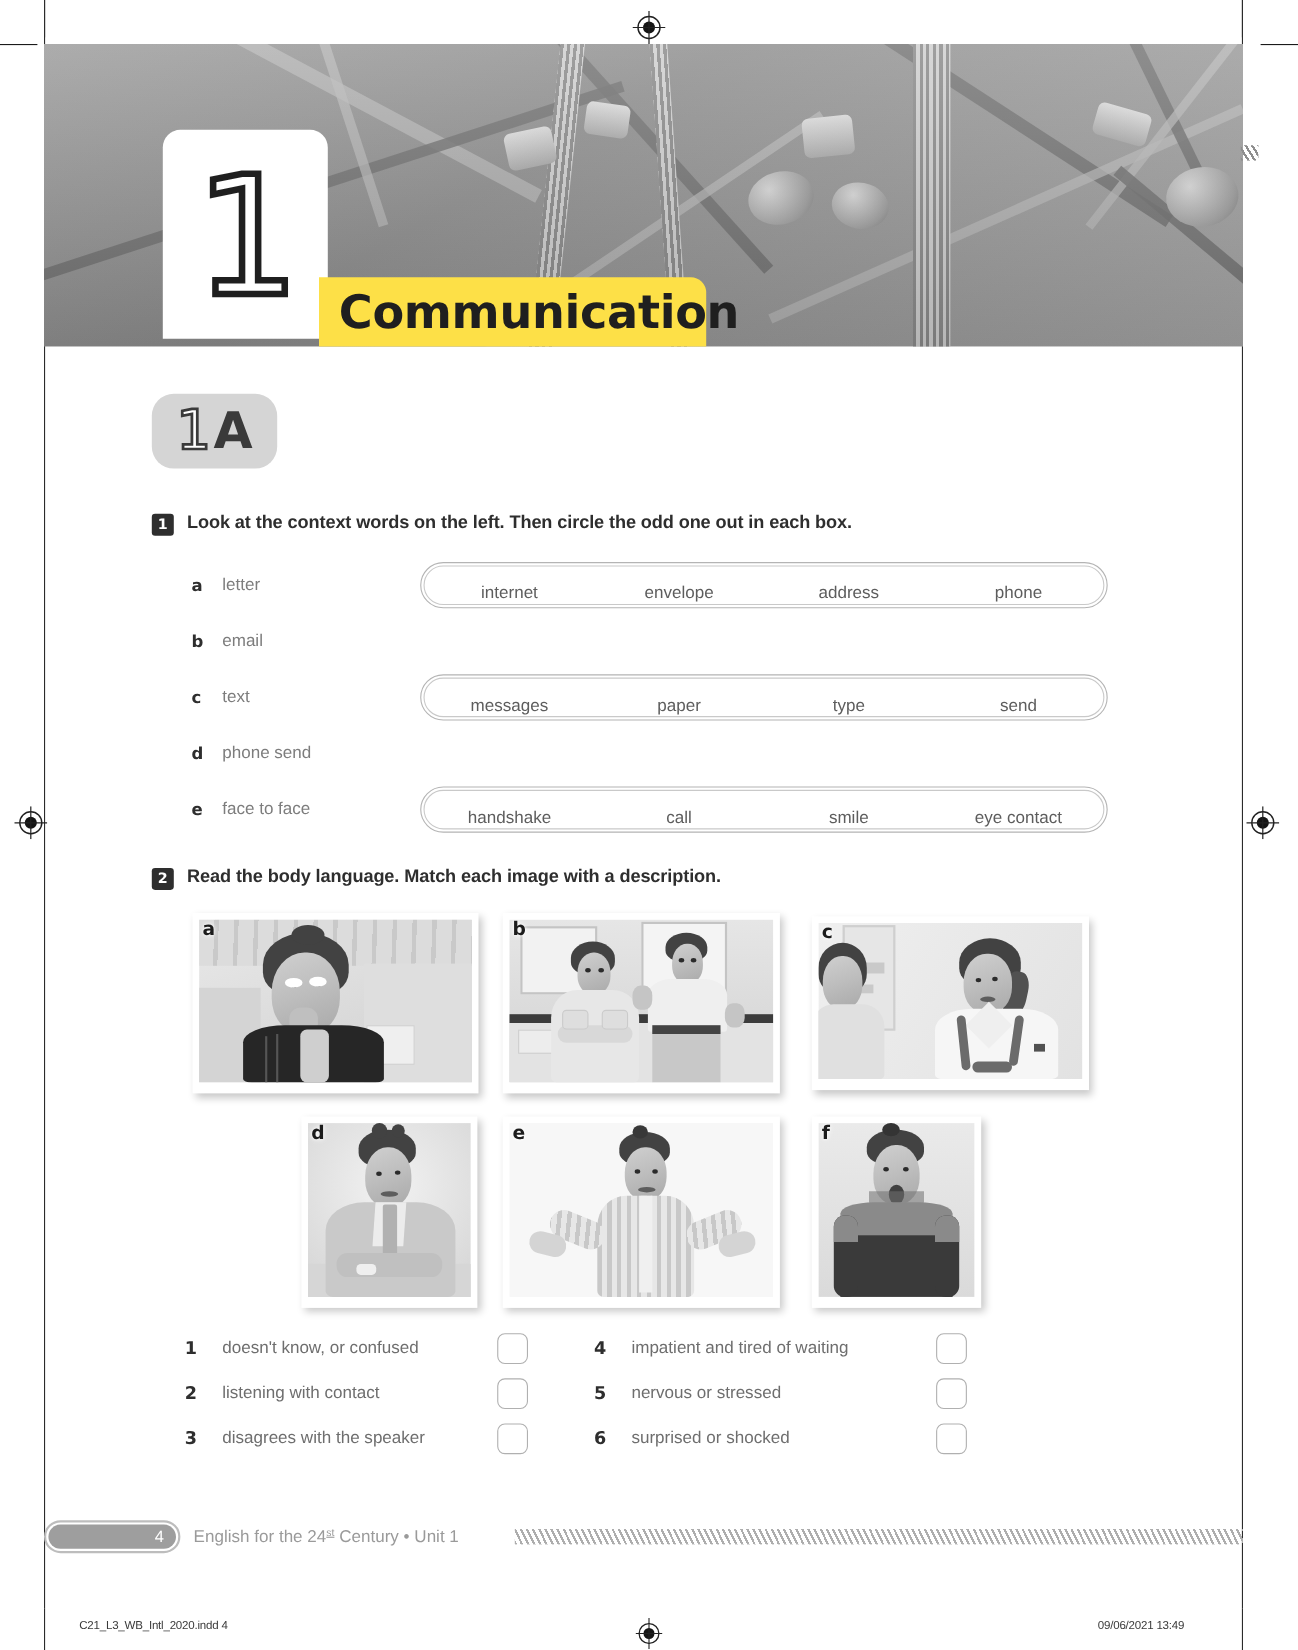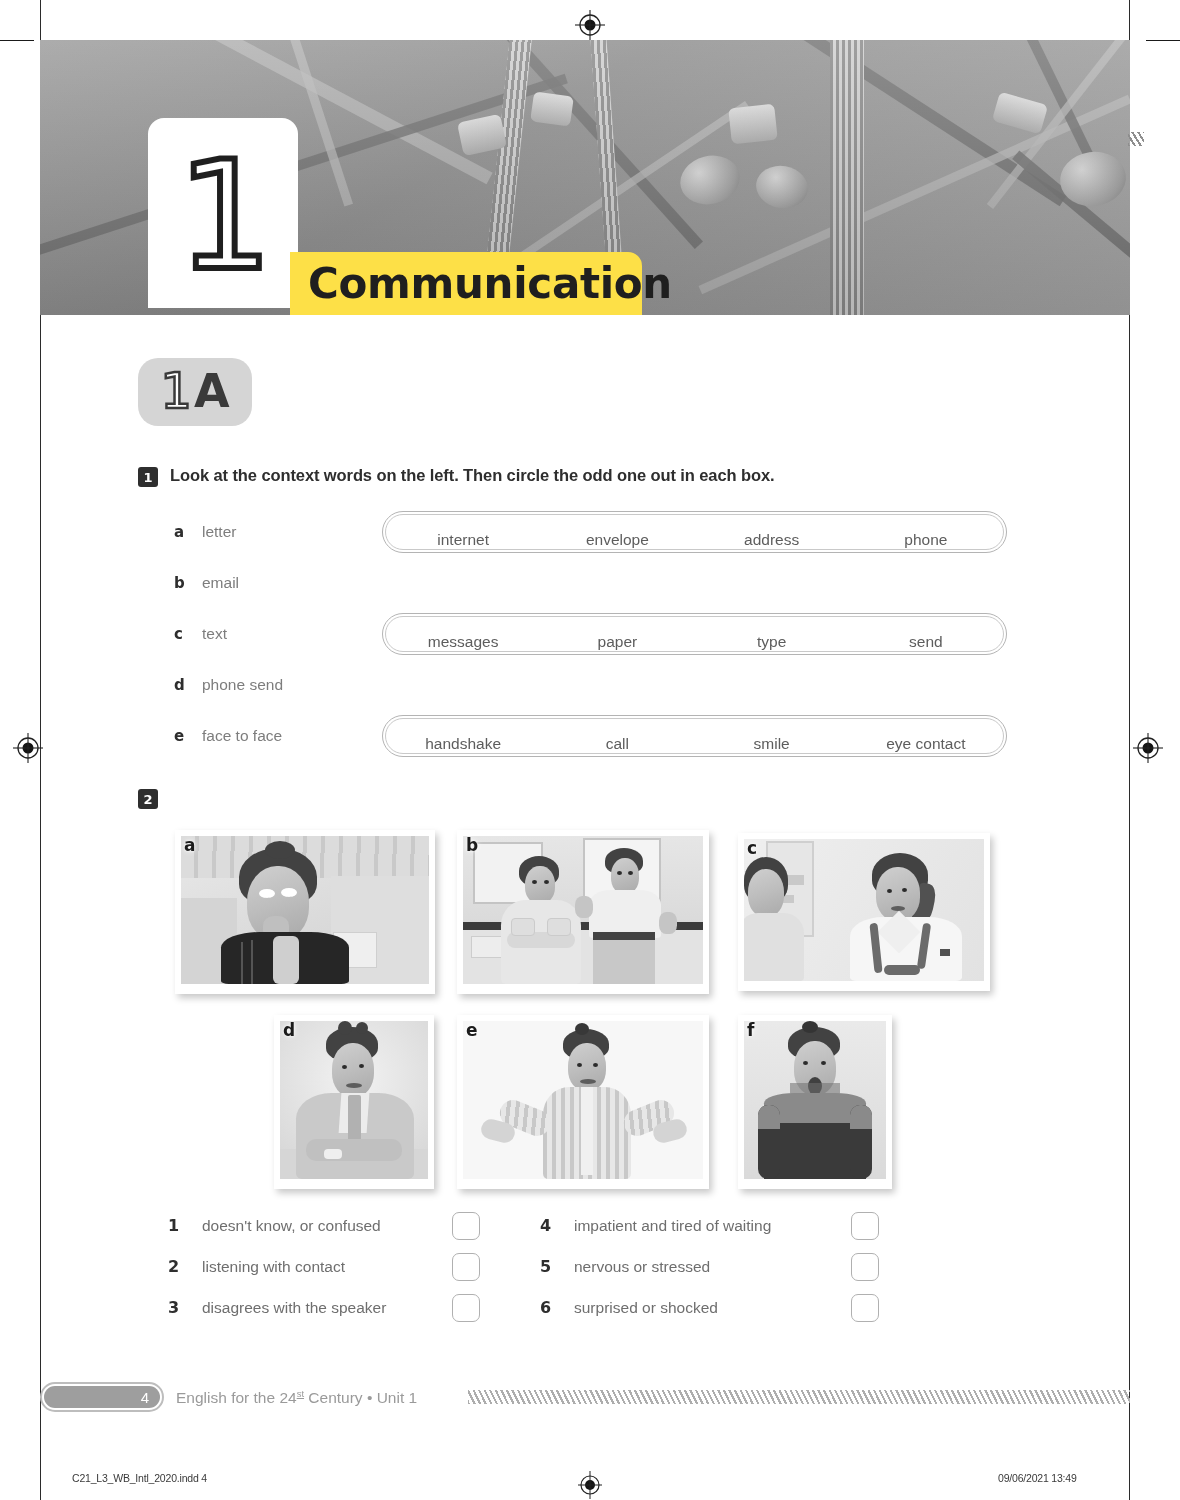--- a/index.html
+++ b/index.html
@@ -323,20 +323,21 @@
         </div>
       </div>
     </div>
 
   </div>
 </div>
 
 <div class="ex" style="top:787px;width:880px;">
   <div class="ex-head">
     <div class="ex-num">2</div>
+    <div class="ex-text">Read the body language. Match each image with a description.</div>
   </div>
 </div>
 
 <div class="photo" style="left:175px;top:830px;width:248px;height:148px;">
   <div class="ph-img">
     <div class="sc" style="background:linear-gradient(160deg,#e9e9e9,#cfcfcf);"></div>
     <div class="sk" style="left:0;top:0;width:100%;height:42px;background:repeating-linear-gradient(92deg,#dcdcdc 0 14px,#c9c9c9 14px 18px);"></div>
     <div class="sk" style="left:150px;top:40px;width:98px;height:108px;background:#dedede;"></div>
     <div class="sk" style="left:152px;top:96px;width:42px;height:34px;background:#efefef;border:1px solid #cfcfcf;"></div>
     <div class="sk" style="left:0;top:62px;width:56px;height:86px;background:#d4d4d4;"></div>

